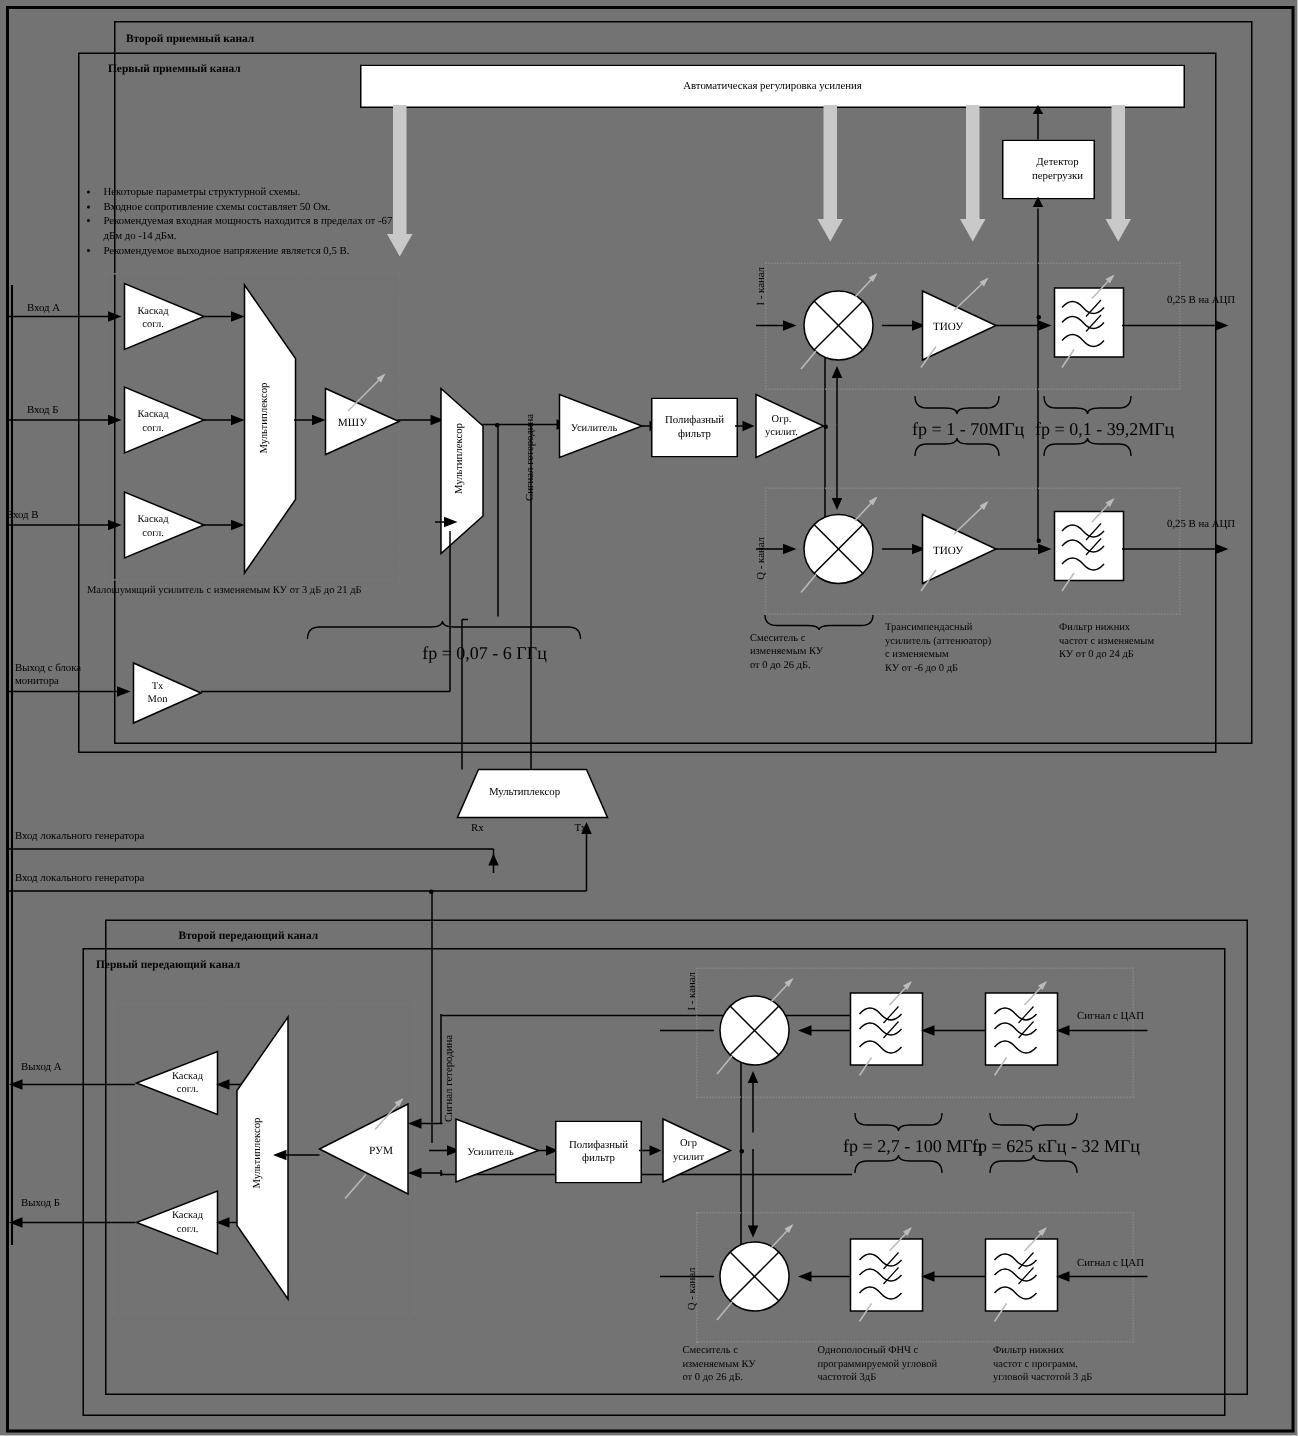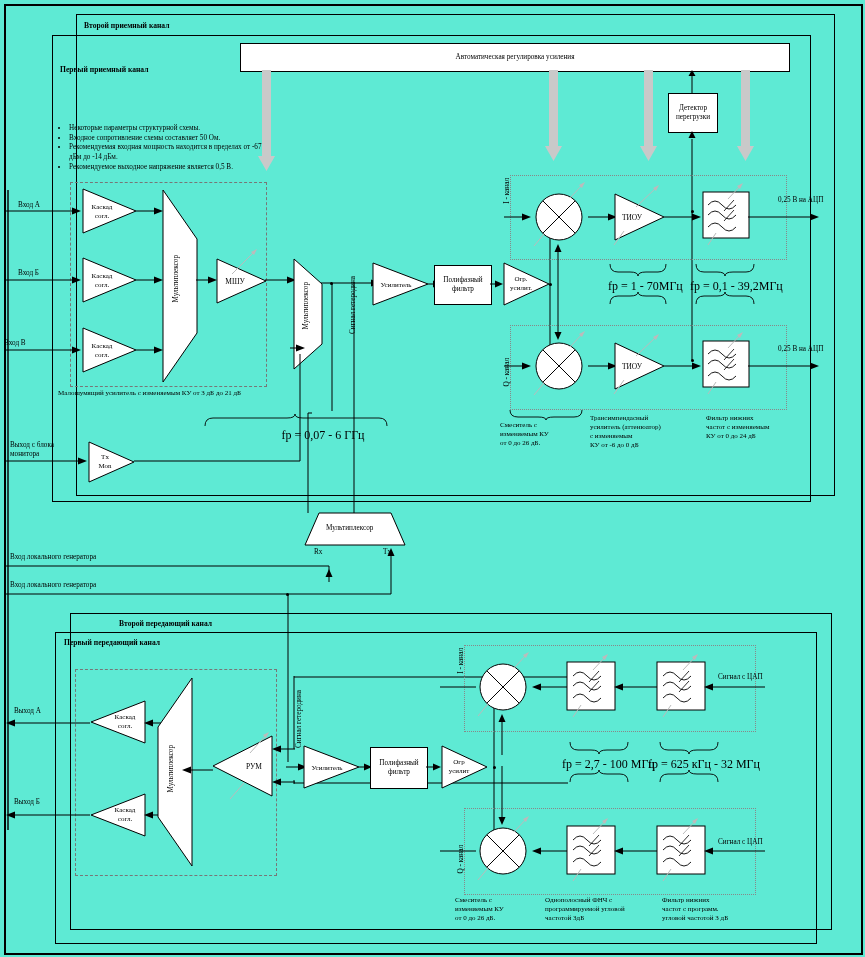--- a/index.html
+++ b/index.html
@@ -1,17 +1,17 @@
 <!DOCTYPE html>
 <html><head>
 <meta charset="utf-8">
 <style>
   html,body{margin:0;padding:0;background:#fff;}
   body{font-family:"Liberation Serif", serif;color:#000;}
-  #page{position:relative;width:865px;height:957px;overflow:hidden;background:#5eead4;}
+  #page{position:relative;width:865px;height:957px;overflow:hidden;background:#737373;}
   .frame{position:absolute;border:1px solid #000;background:transparent;}
   .frame.thick{border-width:2px;}
   .frame.dashed{border:1px dashed #777;}
   .frame.dotted{border:1px dotted #888;}
   .lbl{position:absolute;font-size:7.2px;line-height:1.25;white-space:pre;}
   .lbl.bold{font-weight:bold;font-size:7.6px;}
   .lbl.vert{writing-mode:vertical-rl;transform:rotate(180deg);transform-origin:center;}
   .box{position:absolute;border:1px solid #000;background:#fff;display:flex;align-items:center;justify-content:center;text-align:center;font-size:7.2px;line-height:1.2;}
   .dot{position:absolute;width:3px;height:3px;border-radius:50%;background:#000;}
   svg{position:absolute;overflow:visible;}
@@ -27,21 +27,21 @@
 <body>
 
 <div id="page">
 
   <div class="frame thick" style="left:4px;top:4px;width:855px;height:947px;"></div>
 
   <div class="frame" style="left:76px;top:14px;width:757px;height:480px;"></div>
   <div class="lbl bold" style="left:84px;top:21px;">Второй приемный канал</div>
 
   <div class="frame" style="left:52px;top:35px;width:757px;height:465px;"></div>
-  <div class="lbl bold" style="left:60px;top:41px;margin-top:24px;">Первый приемный канал</div>
+  <div class="lbl bold" style="left:72px;top:41px;">Первый приемный канал</div>
 
   <div class="box" style="left:240px;top:43px;width:548px;height:27px;">
     <span>Автоматическая регулировка усиления</span>
   </div>
 
   <svg class="gray-arrow" style="left:258px;top:70px;" width="20" height="102">
     <rect x="4" y="0" width="9" height="88" fill="#c9c9c9"></rect>
     <polygon points="0,86 17,86 8.5,101" fill="#c9c9c9"></polygon>
   </svg>
   <svg class="gray-arrow" style="left:545px;top:70px;" width="20" height="92">
@@ -50,21 +50,21 @@
   </svg>
   <svg class="gray-arrow" style="left:640px;top:70px;" width="20" height="92">
     <rect x="4" y="0" width="9" height="78" fill="#c9c9c9"></rect>
     <polygon points="0,76 17,76 8.5,91" fill="#c9c9c9"></polygon>
   </svg>
   <svg class="gray-arrow" style="left:737px;top:70px;" width="20" height="92">
     <rect x="4" y="0" width="9" height="78" fill="#c9c9c9"></rect>
     <polygon points="0,76 17,76 8.5,91" fill="#c9c9c9"></polygon>
   </svg>
 
-  <div class="box" style="left:668px;top:93px;width:48px;height:38px;white-space:pre;">
+  <div class="box" style="left:668px;top:93px;width:48px;height:38px;white-space:pre;padding-left:12px;">
     <span>Детектор
 перегрузки</span>
   </div>
 
   <svg style="left:690px;top:70px;" width="6" height="24">
     <line x1="2" y1="23" x2="2" y2="4" stroke="#000" stroke-width="1"></line>
     <polygon points="2,0 -1.5,6 5.5,6" fill="#000"></polygon>
   </svg>
 
   <svg style="left:690px;top:131px;" width="6" height="230">

